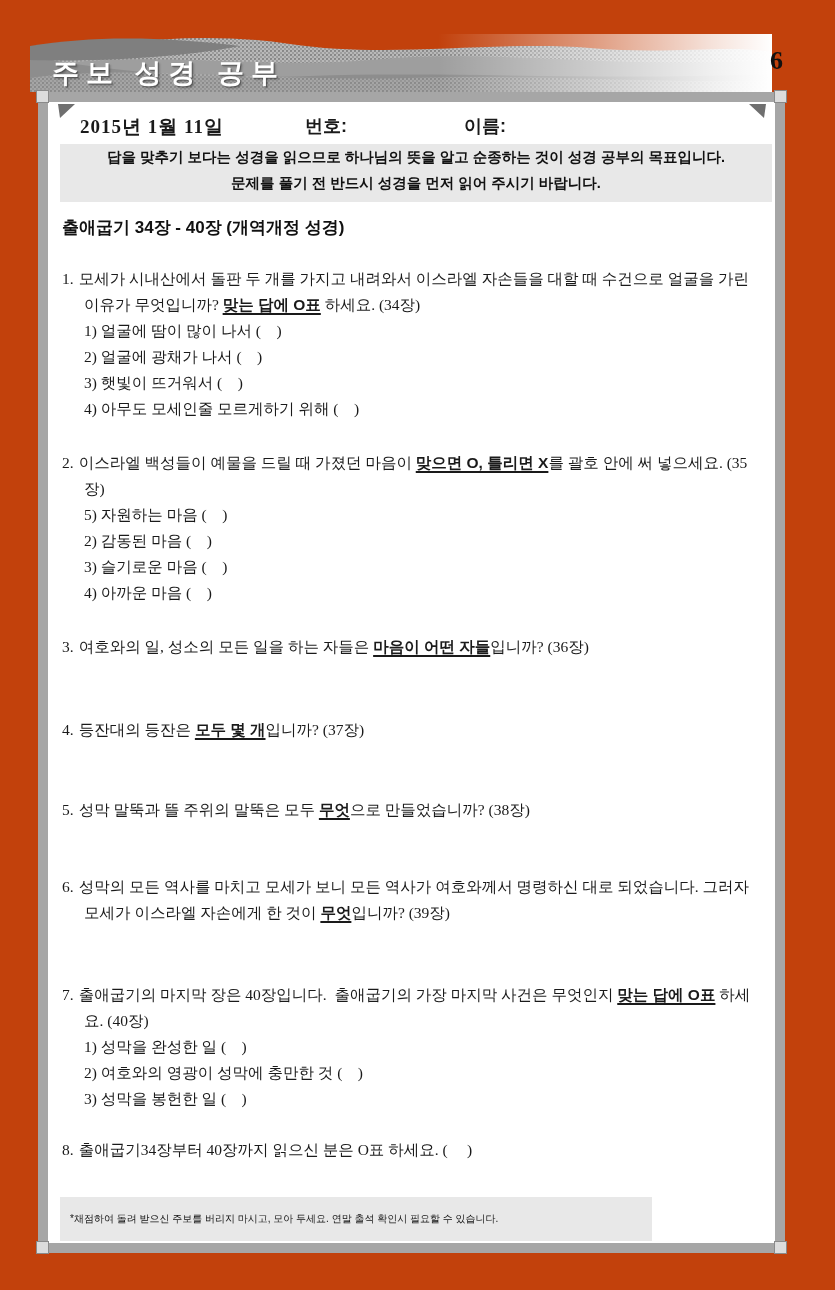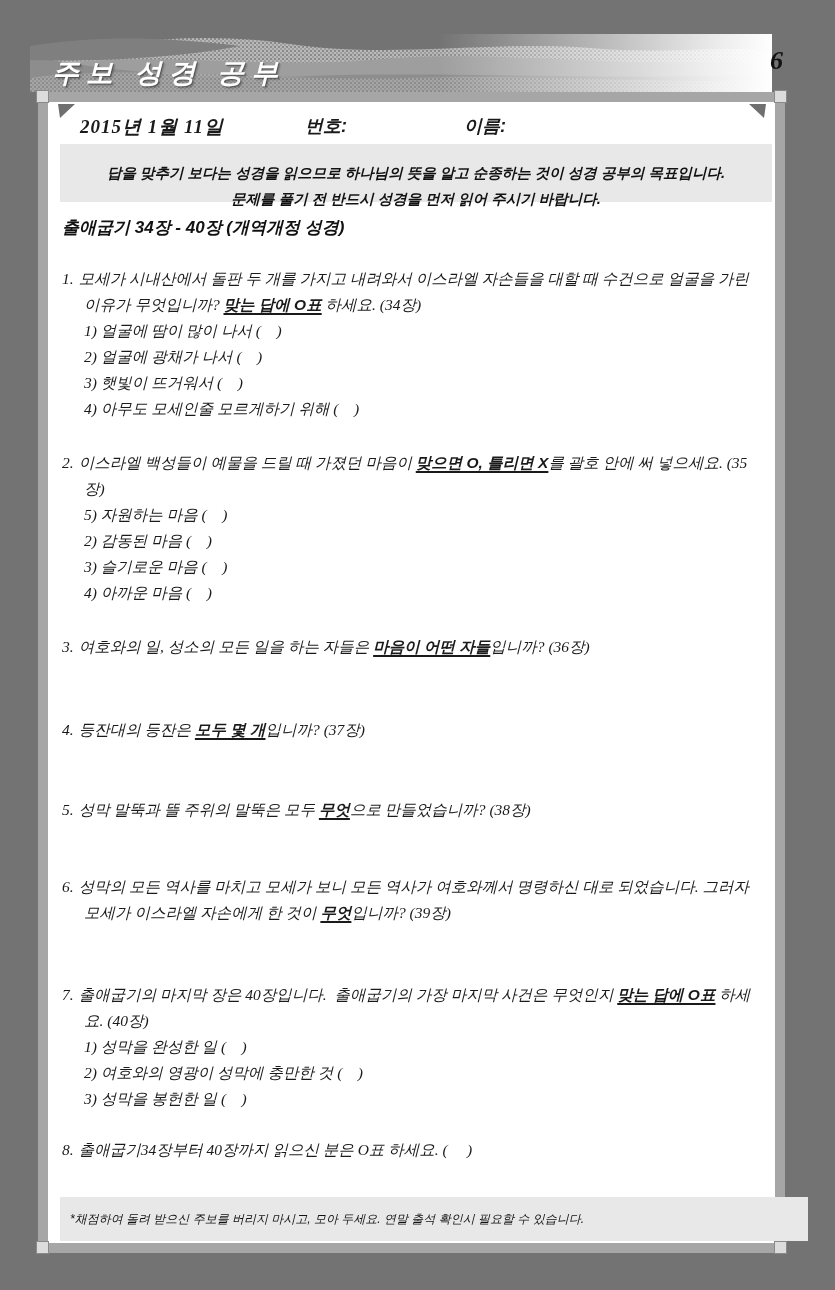--- a/index.html
+++ b/index.html
@@ -4,21 +4,21 @@
 <style>
   * { margin: 0; padding: 0; box-sizing: border-box; }
   html, body { background: #ffffff; }
   body {
     width: 835px; height: 1290px;
     font-family: "Liberation Serif", "DejaVu Serif", serif;
     color: #1a1a1a;
     position: relative;
     overflow: hidden;
   }
-  .page { position: absolute; inset: 0; background: #737373; font-style: italic; }
+  .page { position: absolute; inset: 0; background: #c2410c; }
 
   
   .banner {
     position: absolute; left: 30px; top: 34px;
     width: 742px; height: 58px;
   }
   .banner svg { position: absolute; inset: 0; }
   .banner-title {
     position: absolute; left: 22px; bottom: 1px;
     font-family: "Liberation Sans", "DejaVu Sans", sans-serif;
@@ -68,21 +68,21 @@
     font-family: "Liberation Sans", "DejaVu Sans", sans-serif; font-size: 18px; }
   .id-name { position: absolute; left: 416px; top: 0;
     font-family: "Liberation Sans", "DejaVu Sans", sans-serif; font-size: 18px; }
 
   .notice {
     margin-left: 12px; width: 712px; height: 58px;
     background: #e8e8e8;
     text-align: center;
     font-family: "Liberation Sans", "DejaVu Sans", sans-serif;
     font-weight: bold; font-size: 14.5px; line-height: 26px;
-    padding-top: 16px;
+    padding-top: 0;
     margin-bottom: 14px;
     color: #111;
   }
 
   .section-title {
     margin-left: 14px;
     font-family: "Liberation Sans", "DejaVu Sans", sans-serif;
     font-weight: bold; font-size: 17px; line-height: 24px;
     margin-bottom: 26px;
     color: #111;
@@ -109,24 +109,24 @@
   .q2 { margin-bottom: 28px; }
   .q3 { margin-bottom: 57px; }
   .q4 { margin-bottom: 54px; }
   .q5 { margin-bottom: 51px; }
   .q6 { margin-bottom: 56px; }
   .q7 { margin-bottom: 25px; }
   .q8 { margin-bottom: 0; }
 
   .footer-note {
     margin-top: 34px; margin-left: 12px;
-    width: 748px; height: 44px;
+    width: 592px; height: 44px;
     background: #e8e8e8;
     font-family: "Liberation Sans", "DejaVu Sans", sans-serif;
-    font-size: 12px; line-height: 20px;
+    font-size: 10px; line-height: 20px;
     padding: 12px 10px 0 10px;
     color: #111;
   }
 </style>
 </head>
 <body>
 
 <div class="page">
 
   <div class="banner">

